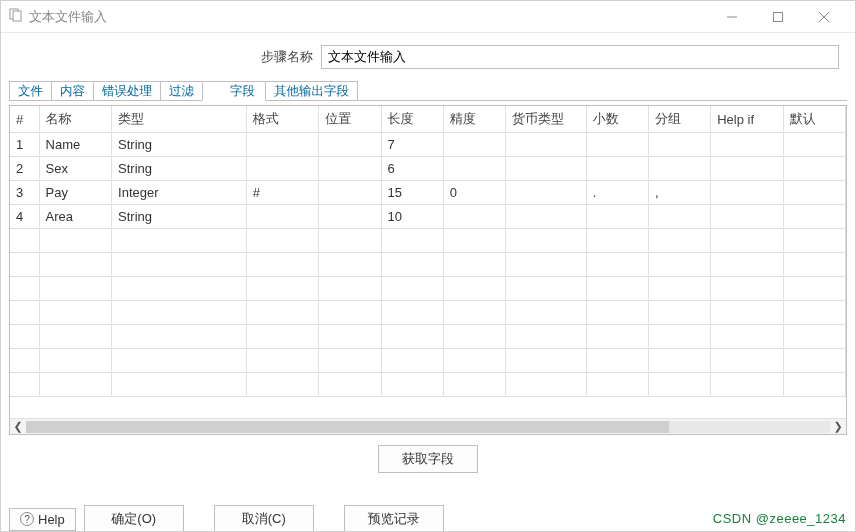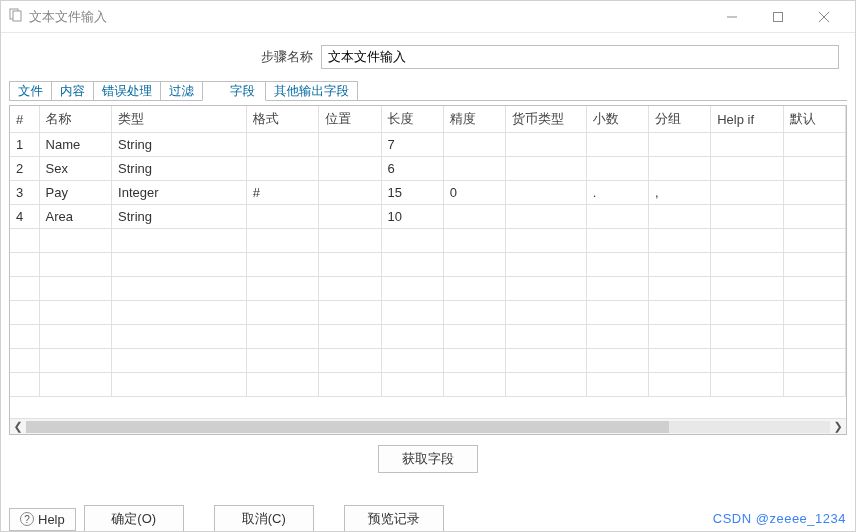--- a/index.html
+++ b/index.html
@@ -159,21 +159,21 @@
     display: flex; align-items: center; justify-content: center;
     font-size: 10px; color: #555;
   }
   .footer .spacer { flex: 1; }
   .footer .main-btns {
     display: flex; gap: 30px;
     margin: 16px auto;
   }
   .watermark {
     position: absolute; right: 10px; bottom: 6px;
-    color: #3b82f6; font-size: 13px; letter-spacing: 0.5px;
+    color: #15803d; font-size: 13px; letter-spacing: 0.5px;
     pointer-events: none;
   }
 </style>
 </head>
 <body>
 
 <div class="titlebar">
   <span class="icon">
     <svg width="14" height="14" viewBox="0 0 14 14">
         <rect x="1" y="1" width="8" height="10" fill="none" stroke="#999"></rect>

